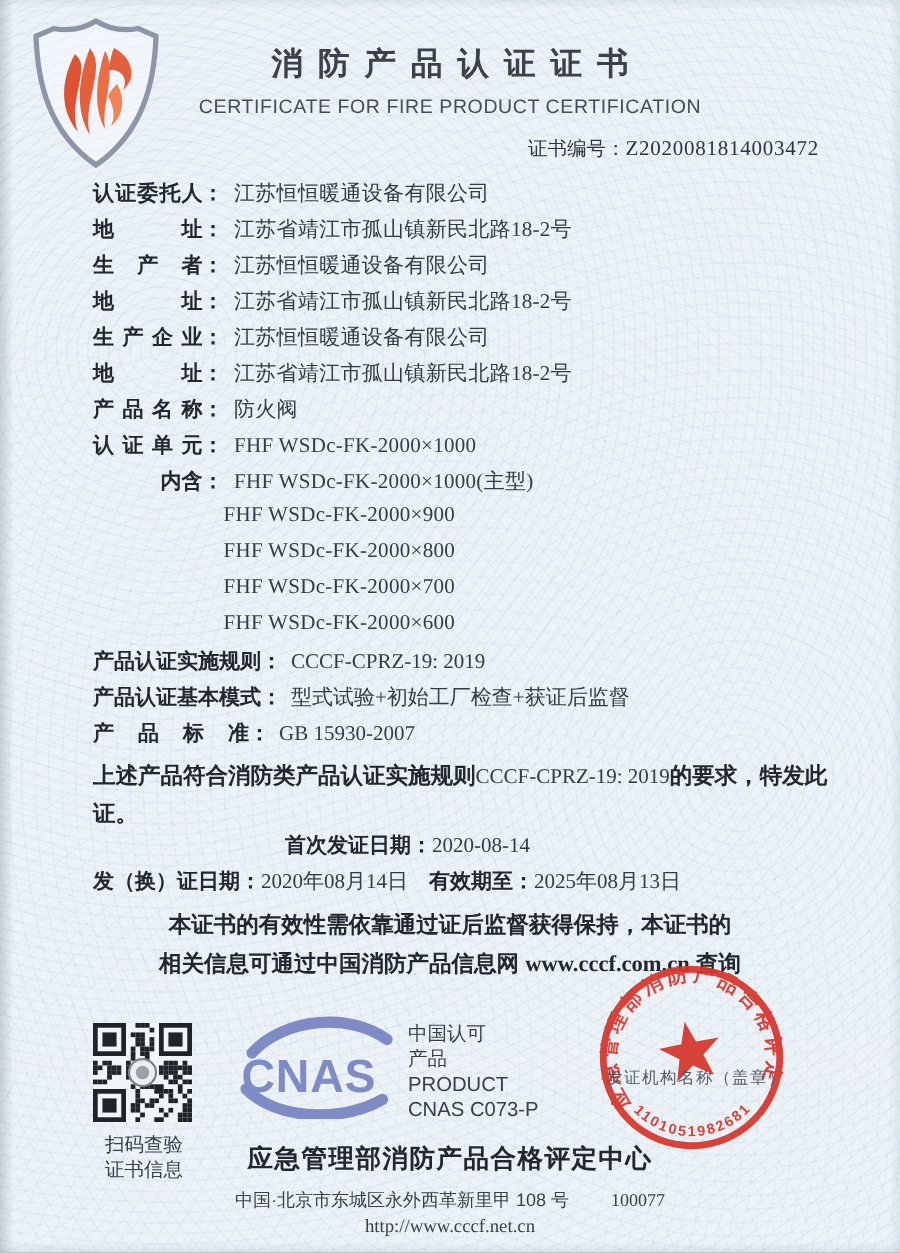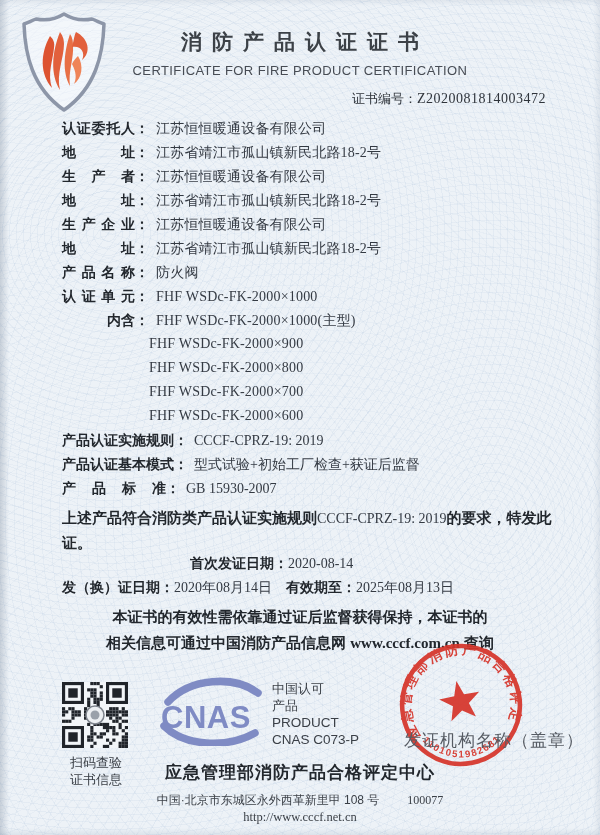--- a/index.html
+++ b/index.html
@@ -64,21 +64,21 @@
   .notice .url { font-family:"Liberation Serif","DejaVu Serif",serif; font-weight:bold; }
 
   
   .qr { position:absolute; left:62px; top:682px; width:66px; height:70px; }
   .qr-caption { position:absolute; left:50px; top:754px; width:92px; text-align:center;
                 font-size:13px; color:#3a3f46; line-height:17px; }
   .cnas { position:absolute; left:160px; top:676px; width:102px; height:70px; }
   .accred { position:absolute; left:272px; top:680px; font-size:13px; color:#3a3f46; line-height:17px; }
   .accred .lat { font-size:13.5px; }
   .seal { position:absolute; left:390px; top:634px; width:142px; height:142px; transform:rotate(-11deg); opacity:.93; }
-  .seal-label { position:absolute; left:404px; top:729px; font-size:17px; letter-spacing:1px;
+  .seal-label { position:absolute; left:404px; top:711px; font-size:11px; letter-spacing:1px;
                 color:#565b63; font-family:"Liberation Serif","DejaVu Serif",serif; z-index:1; }
   .org-name { position:absolute; left:0; right:0; top:761px; text-align:center;
               font-size:17px; font-weight:bold; color:#22272d; letter-spacing:1px; }
   .org-addr { position:absolute; left:0; right:0; top:792px; text-align:center;
               font-size:12px; color:#3a3f46; }
   .org-addr .post { margin-left:28px; font-family:"Liberation Serif","DejaVu Serif",serif; }
   .website { position:absolute; left:0; right:0; top:810px; text-align:center;
              font-size:12.5px; color:#3a3f46; font-family:"Liberation Serif","DejaVu Serif",serif; }
 </style>
 </head>

